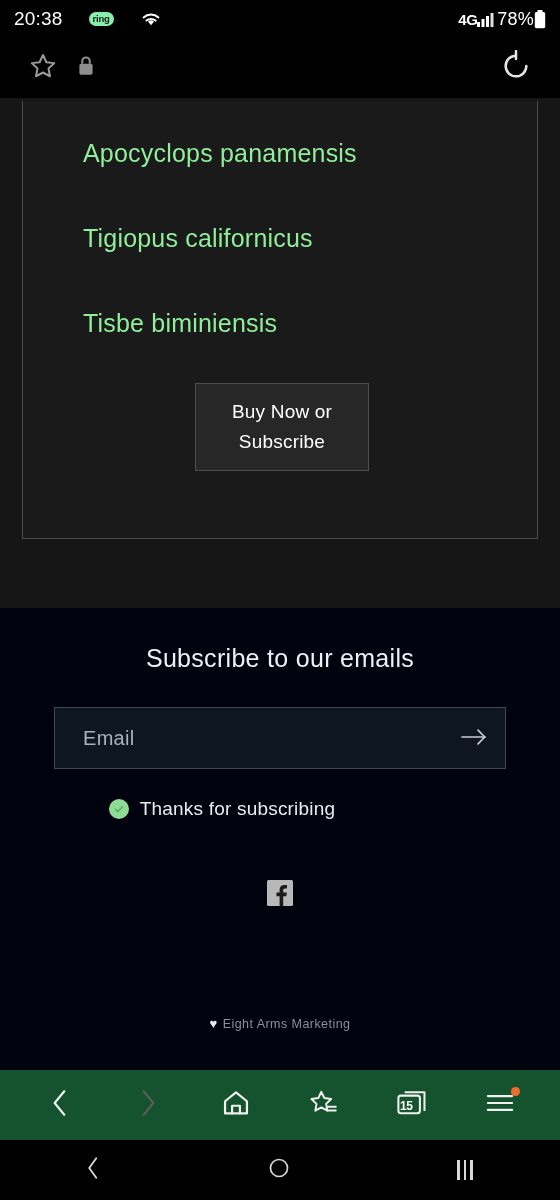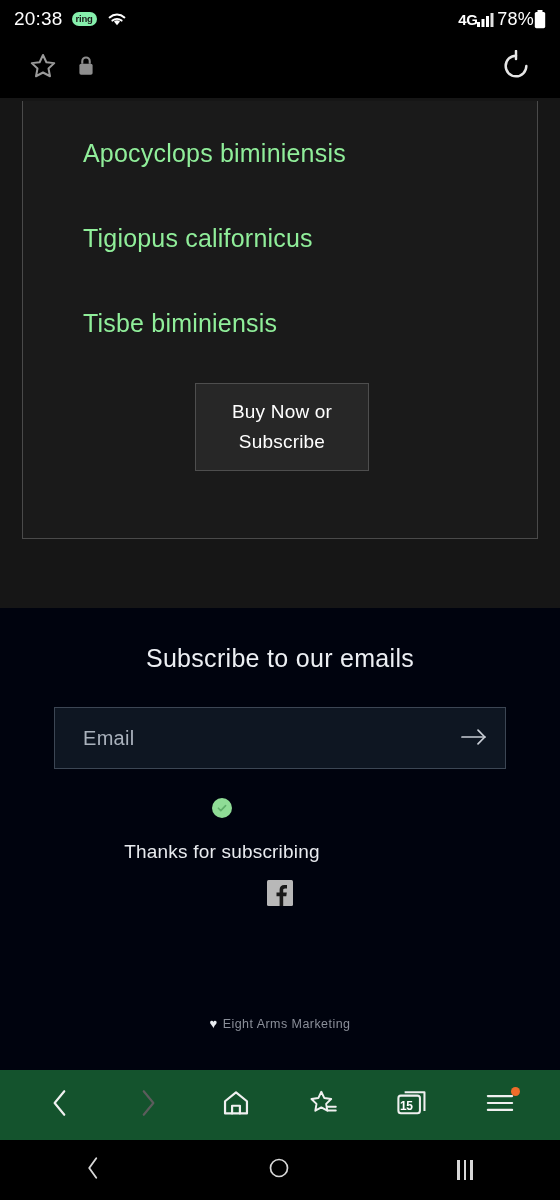--- a/index.html
+++ b/index.html
@@ -23,21 +23,21 @@
   .status-bar {
     position: absolute;
     top: 0; left: 0;
     width: 560px; height: 38px;
     background: #000;
     display: flex;
     align-items: center;
     justify-content: space-between;
     padding: 0 14px;
   }
-  .status-left { display: flex; align-items: center; gap: 9px; }
+  .status-left { display: flex; align-items: center; gap: 26px; }
   .status-right { display: flex; align-items: center; gap: 0; }
 
   .status-clock {
     color: #ffffff;
     font-size: 19px;
     letter-spacing: 0.2px;
   }
 
   .ring-badge {
     background: #86efac;
@@ -182,22 +182,21 @@
     cursor: pointer;
   }
 
   .success-row {
     position: absolute;
     top: 190px; left: 0;
     width: 444px;
     display: flex;
     align-items: center;
     justify-content: center;
-    gap: 23px;
-    flex-direction: column;
+    gap: 11px;
   }
   .success-dot {
     width: 20px; height: 20px;
     border-radius: 50%;
     background: #8fdc96;
     display: flex;
     align-items: center;
     justify-content: center;
   }
   .success-text {
@@ -344,21 +343,21 @@
         <path d="M13 0.8 V7.4"></path>
       </svg>
     </span>
   </div>
 
   <div class="page">
 
     <div class="content-box">
 
       <div class="species-list">
-        <div class="species-item">Apocyclops biminiensis</div>
+        <div class="species-item">Apocyclops panamensis</div>
         <div class="species-item">Tigiopus californicus</div>
         <div class="species-item">Tisbe biminiensis</div>
       </div>
 
       <div class="buy-btn">Buy Now or Subscribe</div>
 
     </div>
 
   </div>
 

